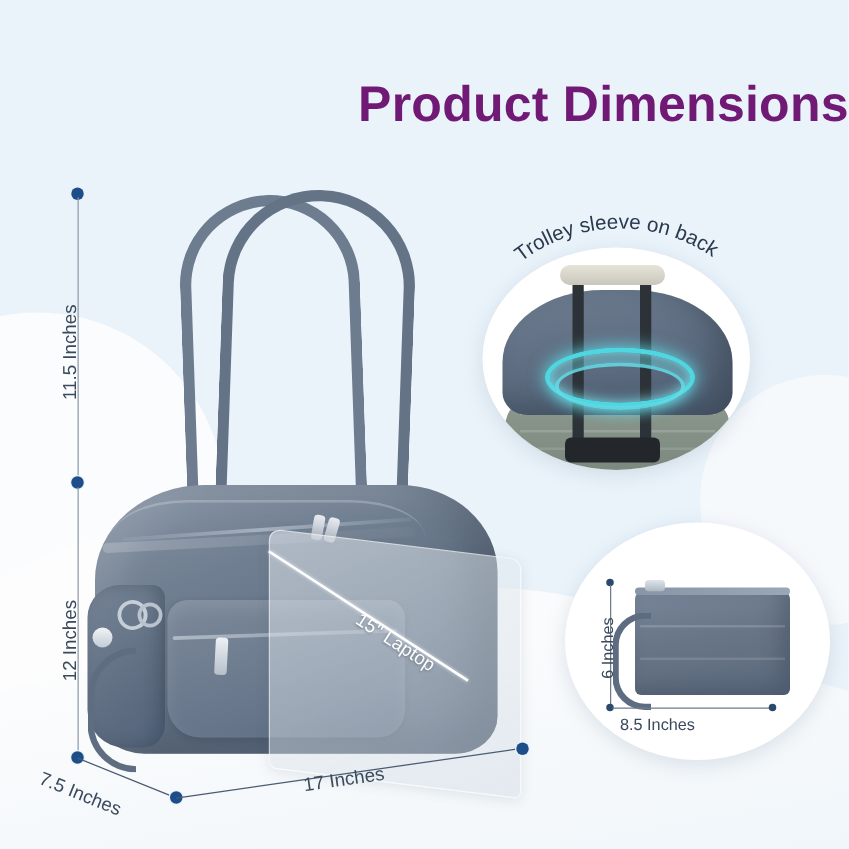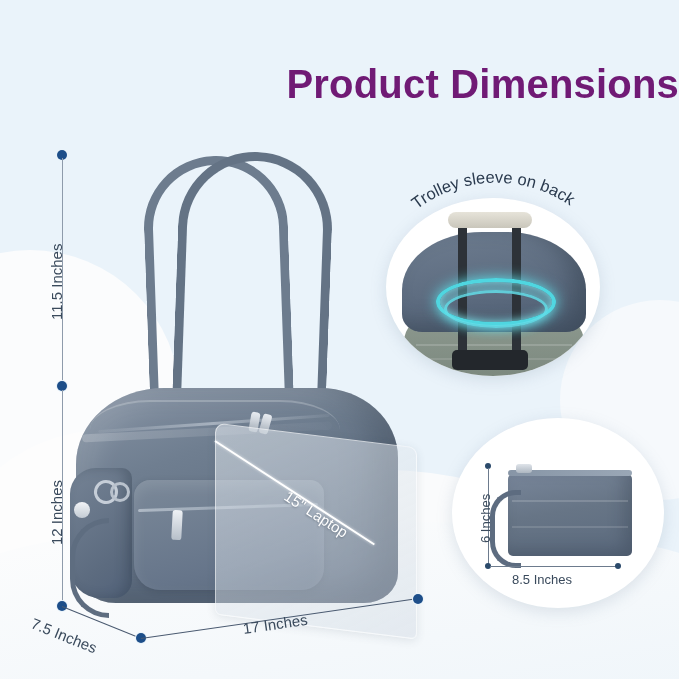--- a/index.html
+++ b/index.html
@@ -341,16 +341,16 @@
     <div class="pouch-pull"></div>
     <div class="wristlet"></div>
 
     <div class="pdot" style="left:33px; top:45px;"></div>
     <div class="pdim v" style="left:35.5px; top:50px; height:96px;"></div>
     <div class="pdot" style="left:33px; top:145px;"></div>
     <div class="plabel rot90" style="left:26px; top:125px;">6 Inches</div>
 
     <div class="pdim h" style="left:38px; top:147.5px; width:128px;"></div>
     <div class="pdot" style="left:163px; top:145px;"></div>
-    <div class="plabel" style="left:60px; top:154px;">8.5 Inches</div>
+    <div class="plabel" style="left:44px; top:154px;">8.5 Inches</div>
   </div>
 
 </div>
 
 </body></html>

